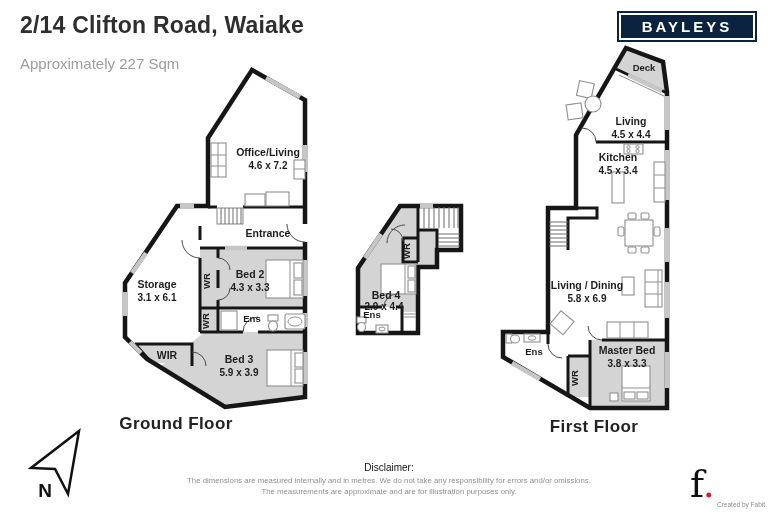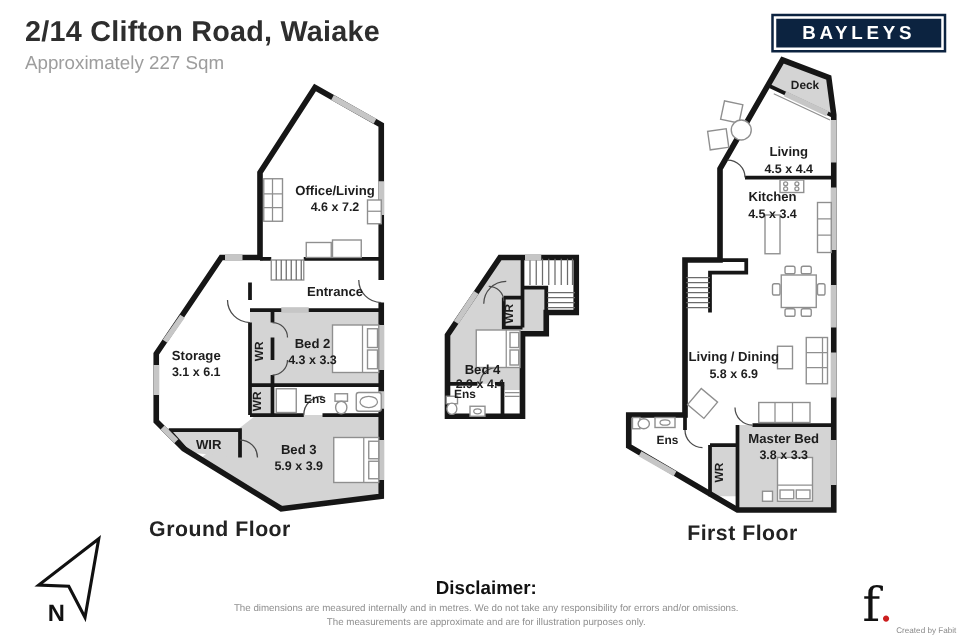--- a/index.html
+++ b/index.html
@@ -1,21 +1,21 @@
 <!DOCTYPE html>
 <html><head>
 <meta charset="utf-8">
 <style>
   html,body{margin:0;padding:0;background:#fff;}
   #stage{position:relative;width:768px;height:512px;background:#ffffff;overflow:hidden;
          font-family:"Liberation Sans",sans-serif;}
   
   .hdr{position:absolute;left:20px;top:12px;}
   .hdr-title{font-size:23px;font-weight:700;color:#2e2e2e;letter-spacing:.2px;}
-  .hdr-sub{font-size:15px;font-weight:400;color:#9d9d9d;margin-top:3px;}
+  .hdr-sub{font-size:15px;font-weight:400;color:#9d9d9d;margin-top:16px;}
   
   .bayleys{position:absolute;left:617px;top:11px;width:140px;height:31px;background:#0c2340;
            display:flex;align-items:center;justify-content:center;box-sizing:border-box;}
   .bayleys-inner{border:2px solid #fff;width:132px;height:23px;display:flex;align-items:center;
            justify-content:center;color:#fff;font-weight:700;font-size:15px;letter-spacing:3px;}
   
   svg.plan{position:absolute;left:0;top:0;}
   .wall{fill:none;stroke:#161616;stroke-width:4.5;stroke-linejoin:miter;}
   .iwall{fill:none;stroke:#161616;stroke-width:3;}
   .win{fill:none;stroke:#c6c6c6;stroke-width:4.5;}
@@ -25,21 +25,21 @@
   .furnl{fill:none;stroke:#8f8f8f;stroke-width:1;}
   .tread{fill:none;stroke:#6b6b6b;stroke-width:1;}
   .arc{fill:none;stroke:#4a4a4a;stroke-width:1;}
   .rn{font-size:10.5px;font-weight:700;fill:#1d1d1d;text-anchor:middle;}
   .rd{font-size:10px;font-weight:600;fill:#1d1d1d;text-anchor:middle;}
   .rs{font-size:9.5px;font-weight:700;fill:#1d1d1d;text-anchor:middle;}
   .fl{font-size:17px;font-weight:600;fill:#222;text-anchor:middle;letter-spacing:.4px;}
   .nlbl{font-size:19px;font-weight:700;fill:#111;text-anchor:middle;}
   
   .disc{position:absolute;left:104px;top:462px;width:570px;text-align:center;}
-  .disc-h{font-size:15px;font-weight:700;color:#111;margin-bottom:2px;}
+  .disc-h{font-size:10px;font-weight:400;color:#111;margin-bottom:2px;}
   .disc-l{font-size:7.8px;color:#8f8f8f;line-height:1.45;}
   
   .fabit{position:absolute;left:690px;top:468px;width:78px;height:42px;}
   .fabit-f{position:absolute;left:0;top:-6px;font-family:"DejaVu Serif",serif;font-size:38px;color:#111;}
   .fabit-dot{color:#cc1f1f;}
   .fabit-t{position:absolute;left:27px;top:33px;font-size:6.5px;color:#8a8a8a;white-space:nowrap;}
 </style>
 </head>
 <body>
 

